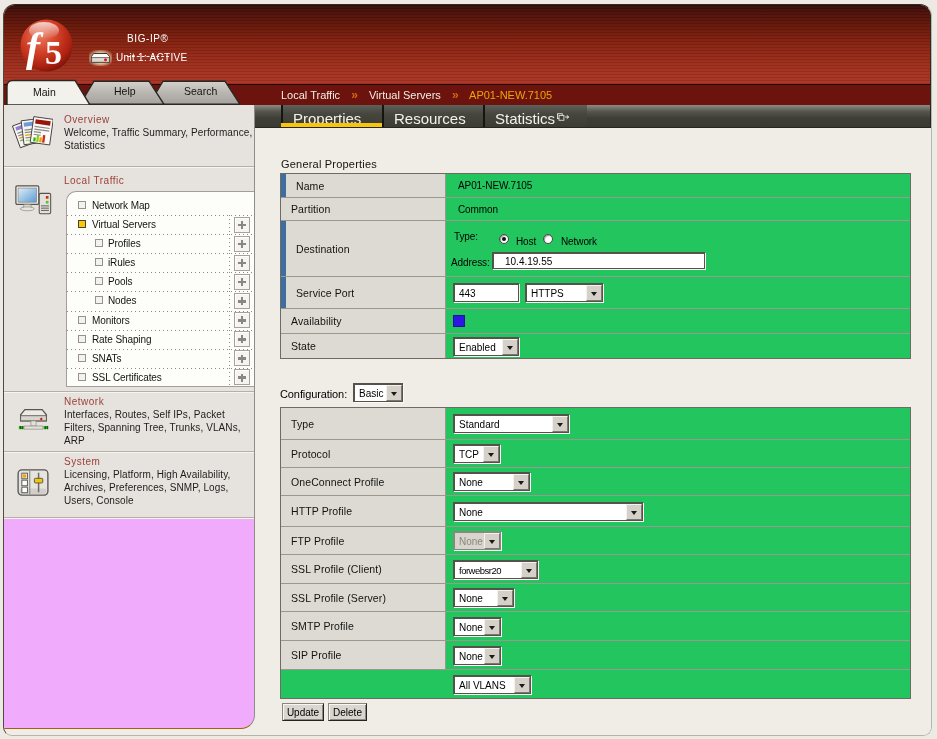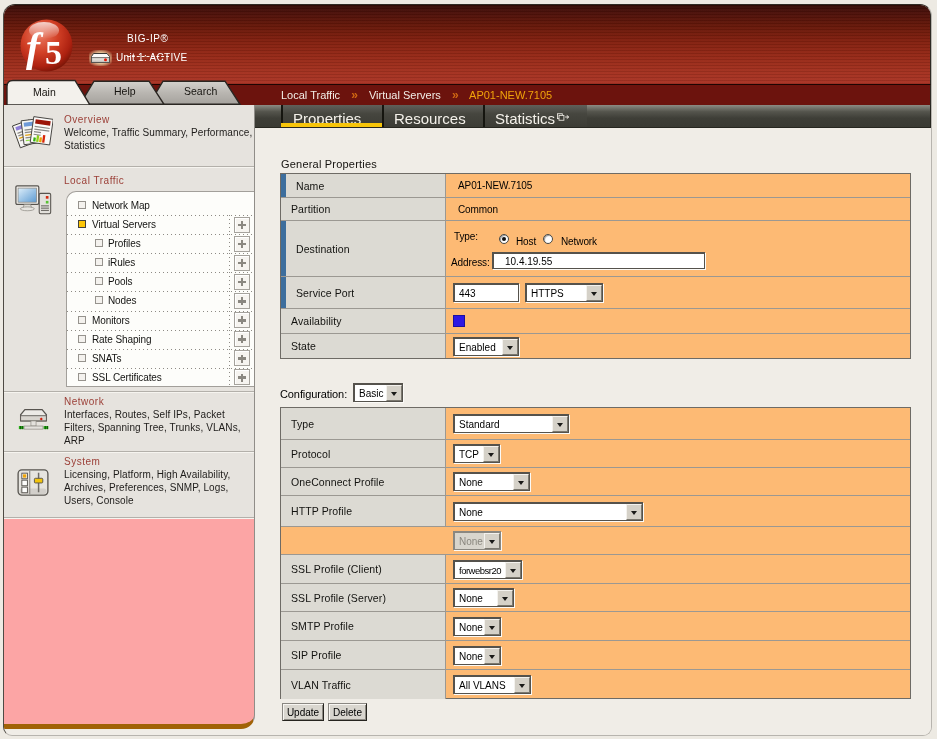--- a/index.html
+++ b/index.html
@@ -11,21 +11,21 @@
 .crumb { position:absolute; left:0; top:79px; width:100%; height:21px; background:#6c130d; border-top:1px solid #1d0502; border-right:1px solid #2e2a24; color:#f2eee7; font-size:11px; line-height:20px; }
 .crumb .inner { position:absolute; left:277px; top:0; white-space:nowrap; }
 .crumb .sep { color:#d06712; font-weight:bold; padding:0 8px; font-size:12px; }
 .crumb .gold { color:#f0a30a; }
 .logo { position:absolute; left:16px; top:14px; }
 .bigip { position:absolute; left:86px; top:28px; color:#fff; font-size:10px; font-weight:normal; letter-spacing:0.6px; border-bottom:1px dashed #f5f2ec; padding-bottom:12px;margin-left:37px; }
 .unit { position:absolute; left:112px; top:47px; color:#fff; font-size:10px; letter-spacing:0.3px; }
 .unitic { position:absolute; left:85px; top:45px; }
 .tabs { position:absolute; left:0; top:74px; }
 
-.sidebar { position:absolute; left:0; top:100px; width:251px; height:624px; background:#fca5a5; border-right:1px solid #908d88; border-bottom:5px solid #a16207; border-radius:0 0 14px 0; overflow:hidden; }
+.sidebar { position:absolute; left:0; top:100px; width:251px; height:624px; background:#f0abfc; border-right:1px solid #908d88; border-bottom:1px solid #a16207; border-radius:0 0 14px 0; overflow:hidden; }
 .sb-title { position:absolute; color:#9c4038; font-size:10px; letter-spacing:0.5px; }
 .sb-desc { position:absolute; color:#1e1c1a; font-size:10px; line-height:13px; letter-spacing:0.1px; white-space:nowrap; }
 .divider { position:absolute; left:0; width:100%; height:2px; border-top:1px solid #b3b0aa; background:#f6f4ef; }
 .panel { position:absolute; left:62px; top:86px; width:189px; height:196px; background:#fdfdfa; border:1px solid #a29f9a; border-right:none; border-radius:10px 0 0 0; padding-top:4px; }
 .mrow { position:relative; height:19.1px;text-align:right; }
 .mrow + .mrow::before { content:""; position:absolute; left:0; right:0; top:0; height:1px; background:repeating-linear-gradient(90deg,#8e8b85 0 1px,transparent 1px 4px); }
 .mrow .cb { position:absolute; top:5px; width:8px; height:8px; border:1px solid #96938d; background:#f4f2ee; }
 .mrow .cb.on { background:#fcc608; border-color:#42413c; }
 .mrow .txt { position:absolute; top:4px; font-size:10px; letter-spacing:-0.1px; color:#141412; }
 .mrow .plus { position:absolute; right:5px; top:1.5px; width:16px; height:16px; background:#f6f4f0; border:1px solid #a5a29c; box-shadow:inset 1px 1px 0 #fff; }
@@ -33,21 +33,21 @@
 .mrow .plus::after { content:""; position:absolute; left:5.7px; top:3.3px; width:2.6px; height:8px; background:#8a8780; }
 .mrow .pgap { position:absolute; right:25px; top:0; bottom:0; width:1px; background:repeating-linear-gradient(180deg,#8e8b85 0 1px,transparent 1px 4px); }
 
 .content { position:absolute; left:251px; top:100px; right:0; bottom:0; background:#f0ede7; }
 .subtabs { position:absolute; left:0; top:0; right:0; height:22px; background:linear-gradient(to bottom,#8c8c84 0%,#55554d 30%,#3e3e37 60%,#3a3a33 100%); border-bottom:1px solid #26261f; border-right:1px solid #26261f; box-sizing:content-box; }
 .stab { position:absolute; top:0; height:22px; background:linear-gradient(to bottom,#60605a 0%,#46463f 40%,#3c3c35 100%); border-left:2px solid #15150f; color:#f4f1ea; font-size:15px; }
 .stab span { position:absolute; left:10px; top:5px; }
 .yellowbar { position:absolute; left:26px; top:18px; width:101px; height:4px; background:#f7c50a; }
 .gptitle { position:absolute; left:26px; top:53px; font-size:11px; color:#15130f; letter-spacing:0.2px; }
 
-.ptable { position:absolute; background:#fdba74; border:1px solid #6e6b65; }
+.ptable { position:absolute; background:#22c55e; border:1px solid #6e6b65; }
 .prow { position:relative; width:100%; }
 .prow + .prow { border-top:1px solid #9b9892; }
 .plabel { position:absolute; left:0; top:0; bottom:0; width:165px; background:#dcdad3; border-right:1px solid #9b9892; }
 .plabel .lt { position:absolute; left:10px; top:50%; margin-top:-6px; font-size:10.5px; color:#131310; letter-spacing:0.1px; }
 .plabel.req .lt { left:15px; }
 .plabel.req::before { content:""; position:absolute; left:0; top:0; bottom:0; width:5px; background:#3d6e9d; }
 .pval { position:absolute; left:166px; right:0; top:0; bottom:0; }
 
 .tinput { position:absolute; background:#fff; border:1px solid #55524c; border-top-width:2px; border-left-width:2px; box-shadow:1px 1px 0 #fbfaf7; font-size:10px; color:#000; }
 .tinput span { position:absolute; left:4px; top:50%; transform:translateY(-50%); white-space:nowrap; }
@@ -410,33 +410,36 @@
             <span class="lt">HTTP Profile</span>
           </div>
         <div class="pval">
             <div class="wsel" style="left:6px;top:6px;width:190px;height:19px">
               <span class="t">None</span>
               <span class="btn"></span>
             </div>
           </div>
         </div>
       <div class="prow" style="height:28px">
+          <div class="plabel">
+            <span class="lt">FTP Profile</span>
+          </div>
         <div class="pval">
             <div class="wsel dis" style="left:6px;top:4px;width:48px;height:19px">
               <span class="t">None</span>
               <span class="btn"></span>
             </div>
           </div>
         </div>
       <div class="prow" style="height:29px">
           <div class="plabel">
             <span class="lt">SSL Profile (Client)</span>
           </div>
         <div class="pval">
-            <div class="wsel" style="left:6px;top:5px;width:69px;height:19px">
+            <div class="wsel" style="left:6px;top:5px;width:85px;height:19px">
               <span class="t" style="letter-spacing:-0.5px;font-size:9.5px">forwebsr20</span>
               <span class="btn"></span>
             </div>
           </div>
         </div>
       <div class="prow" style="height:28px">
           <div class="plabel">
             <span class="lt">SSL Profile (Server)</span>
           </div>
         <div class="pval">
@@ -462,23 +465,20 @@
             <span class="lt">SIP Profile</span>
           </div>
         <div class="pval">
             <div class="wsel" style="left:6px;top:5px;width:48px;height:19px">
               <span class="t">None</span>
               <span class="btn"></span>
             </div>
           </div>
         </div>
       <div class="prow" style="height:30px">
-          <div class="plabel">
-            <span class="lt">VLAN Traffic</span>
-          </div>
         <div class="pval">
             <div class="wsel" style="left:6px;top:5px;width:78px;height:19px">
               <span class="t">All VLANS</span>
               <span class="btn"></span>
             </div>
           </div>
         </div>
     </div>
 
     <div class="btn1" style="left:27px;top:598px;width:42px"><span>Update</span></div>

